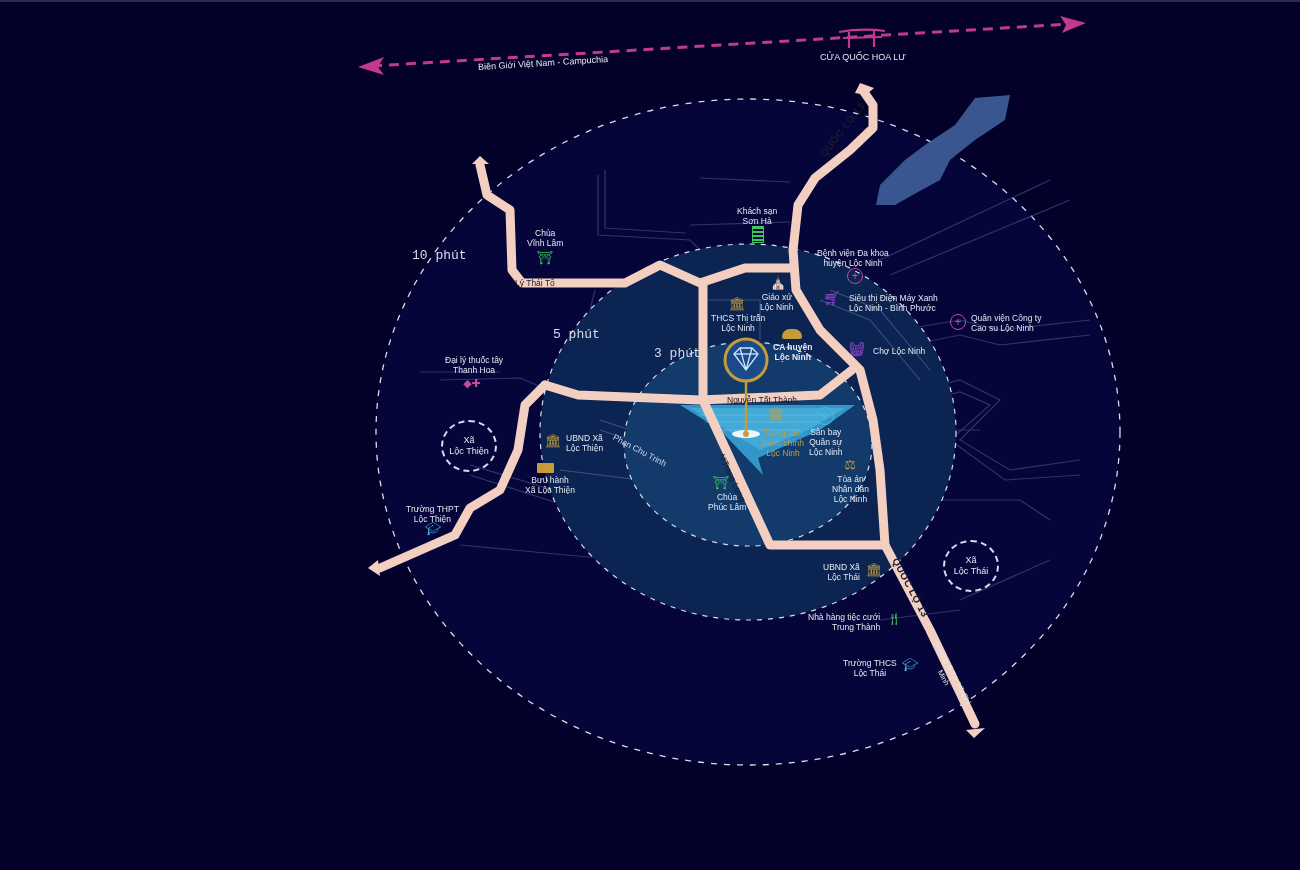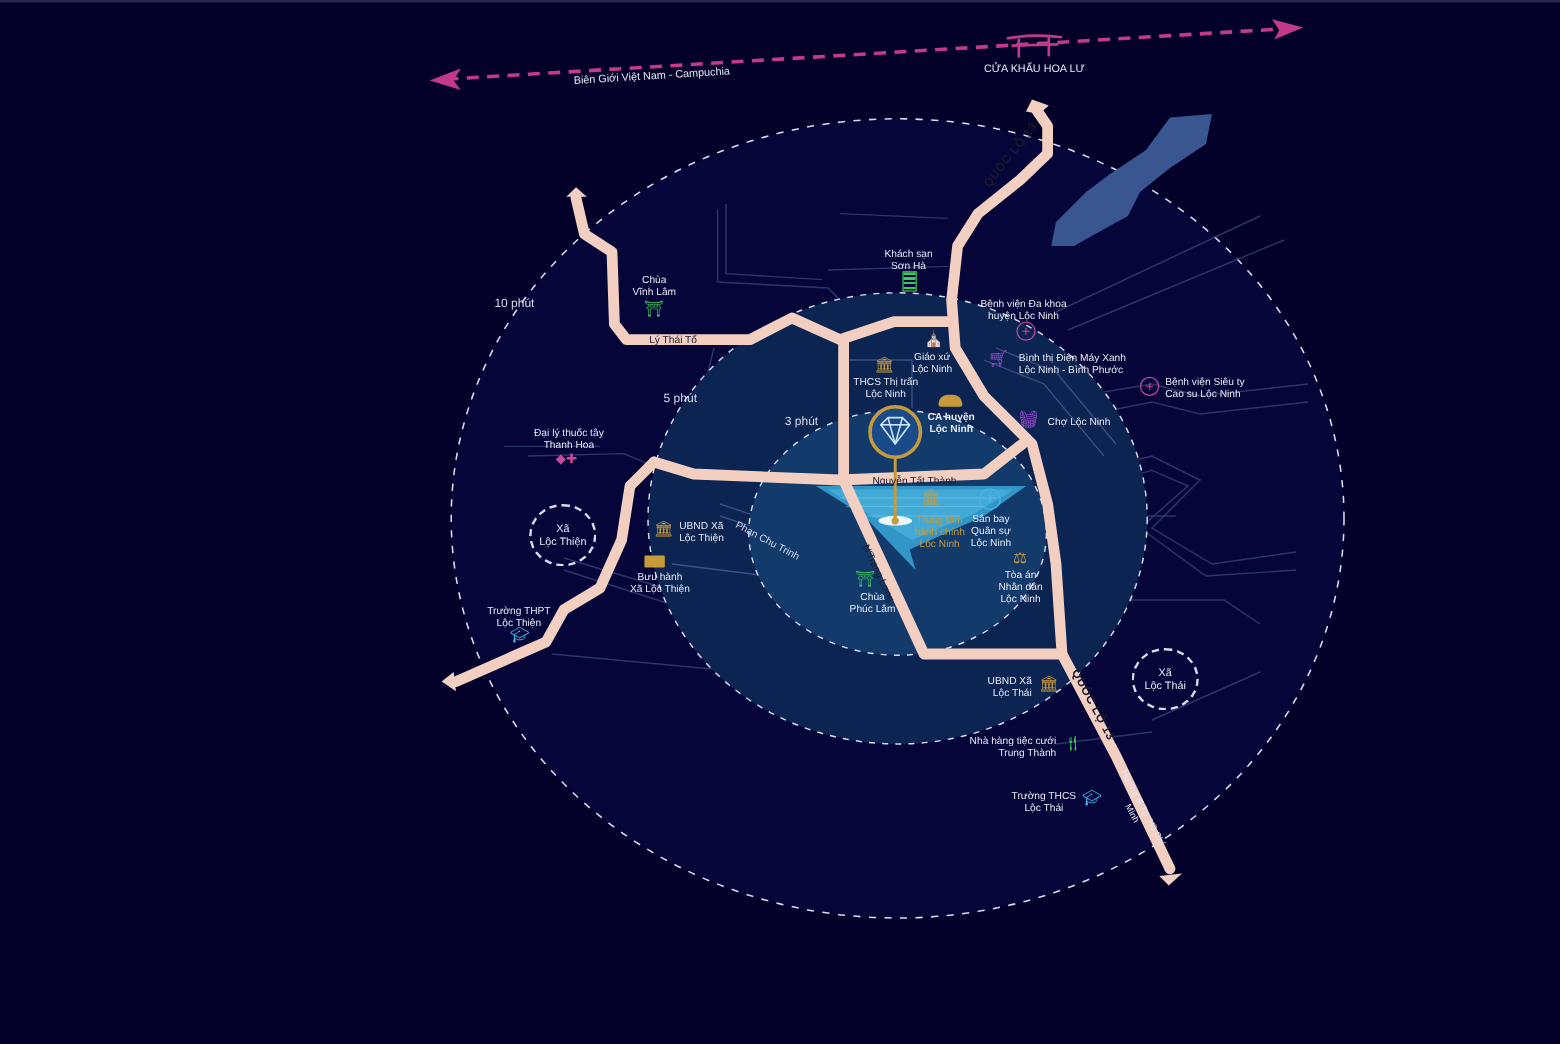--- a/index.html
+++ b/index.html
@@ -5,21 +5,21 @@
   html,body{margin:0;padding:0;}
   body{width:1300px;height:870px;background:#03012a;overflow:hidden;position:relative;font-family:"Liberation Sans",sans-serif;}
   .topline{position:absolute;left:0;top:0;width:1300px;height:2px;background:#2a2a55;}
   svg.map{position:absolute;left:0;top:0;}
   .lbl{position:absolute;color:#e6e8f2;font-size:8.5px;line-height:10px;text-align:center;white-space:nowrap;}
   .lbl.left{text-align:left;}
   .lbl.right{text-align:right;}
   .lbl.gold{color:#c79a3c;}
   .ic{position:absolute;width:16px;height:14px;display:flex;align-items:center;justify-content:center;font-size:13px;line-height:14px;}
   .zone{position:absolute;border:2px dashed #d9dcec;border-radius:50%;color:#e6e8f2;font-size:9px;line-height:11px;display:flex;align-items:center;justify-content:center;text-align:center;}
-  .time{position:absolute;color:#d9dcec;font-size:10px;}
+  .time{position:absolute;color:#d9dcec;font-size:13px;font-family:Liberation Mono, monospace;}
   .road-lbl{position:absolute;color:#1c1a2c;font-size:8.5px;white-space:nowrap;}
   .road-lbl.big{font-size:10px;font-weight:bold;letter-spacing:0.5px;}
 </style>
 </head>
 <body>
 
 <div class="topline"></div>
 
 <svg class="map" width="1300" height="870" viewBox="0 0 1300 870">
 
@@ -113,29 +113,29 @@
     <g fill="none" stroke="#cfe7ff" stroke-width="1.3">
       <polygon points="734,354 740,348 752,348 758,354 746,370"></polygon>
       <line x1="734" y1="354" x2="758" y2="354"></line>
       <line x1="740" y1="348" x2="746" y2="370"></line>
       <line x1="752" y1="348" x2="746" y2="370"></line>
     </g>
   </g>
 </svg>
 
 <div class="lbl left" style="left:478px;top:58px;transform:rotate(-3.5deg);font-size:9px;">Biên Giới Việt Nam - Campuchia</div>
-<div class="lbl" style="left:820px;top:52px;font-size:9px;">CỬA KHẨU HOA LƯ</div>
+<div class="lbl" style="left:820px;top:52px;font-size:9px;">CỬA QUỐC HOA LƯ</div>
 
 <div class="time" style="left:412px;top:248px;">10 phút</div>
 <div class="time" style="left:553px;top:327px;">5 phút</div>
 <div class="time" style="left:654px;top:346px;text-align:center;">3 phút</div>
 
 <div class="road-lbl big" style="left:818px;top:152px;transform:rotate(-52deg);transform-origin:left top;">QUỐC LỘ 13</div>
 <div class="road-lbl big" style="left:900px;top:556px;transform:rotate(62deg);transform-origin:left top;">QUỐC LỘ 13</div>
-<div class="road-lbl" style="left:541px;top:278px;">Lý Thái Tổ</div>
+<div class="road-lbl" style="left:515px;top:278px;">Lý Thái Tổ</div>
 <div class="road-lbl" style="left:727px;top:395px;">Nguyễn Tất Thành</div>
 <div class="lbl" style="left:616px;top:432px;transform:rotate(28deg);transform-origin:left top;color:#cfd6ee;">Phan Chu Trinh</div>
 <div class="road-lbl" style="left:726px;top:452px;transform:rotate(65deg);transform-origin:left top;">N'Trang Lơng</div>
 <div class="lbl" style="left:940px;top:640px;width:70px;white-space:normal;font-size:7.5px;transform:rotate(62deg);transform-origin:left top;">Hướng đi Tp. Hồ Chí Minh</div>
 
 <div class="zone" style="left:441px;top:420px;width:52px;height:48px;">
   <span><span>Xã</span><br><span>Lộc Thiện</span></span>
 </div>
 <div class="zone" style="left:943px;top:540px;width:52px;height:48px;">
   <span><span>Xã</span><br><span>Lộc Thái</span></span>
@@ -156,26 +156,26 @@
   <div class="ic" style="left:847px;top:268px;width:14px;height:14px;border:1.5px solid #c84a9a;border-radius:50%;color:#c84a9a;font-size:12px;">+</div>
 </div>
 
 <div>
   <div class="ic" style="left:770px;top:276px;color:#3ec85a;">⛪</div>
   <div class="lbl" style="left:760px;top:292px;"><span>Giáo xứ</span><br><span>Lộc Ninh</span></div>
 </div>
 
 <div>
   <div class="ic" style="left:824px;top:291px;color:#a24ad8;font-size:14px;">🛒︎</div>
-  <div class="lbl left" style="left:849px;top:293px;"><span>Bình thị Điện Máy Xanh</span><br><span>Lộc Ninh - Bình Phước</span></div>
+  <div class="lbl left" style="left:849px;top:293px;"><span>Siêu thị Điện Máy Xanh</span><br><span>Lộc Ninh - Bình Phước</span></div>
 </div>
 
 <div>
   <div class="ic" style="left:950px;top:314px;width:14px;height:14px;border:1.5px solid #c84a9a;border-radius:50%;color:#c84a9a;font-size:12px;">+</div>
-  <div class="lbl left" style="left:971px;top:313px;"><span>Bệnh viện Siêu ty</span><br><span>Cao su Lộc Ninh</span></div>
+  <div class="lbl left" style="left:971px;top:313px;"><span>Quân viện Công ty</span><br><span>Cao su Lộc Ninh</span></div>
 </div>
 
 <div>
   <div class="ic" style="left:729px;top:297px;color:#c79a3c;">🏛︎</div>
   <div class="lbl" style="left:711px;top:313px;"><span>THCS Thị trấn</span><br><span>Lộc Ninh</span></div>
 </div>
 
 <div>
   <div style="position:absolute;left:782px;top:329px;width:20px;height:10px;background:#c79a3c;border-radius:10px 10px 3px 3px;"></div>
   <div class="lbl" style="left:773px;top:342px;font-weight:bold;"><span>CA huyện</span><br><span>Lộc Ninh</span></div>

